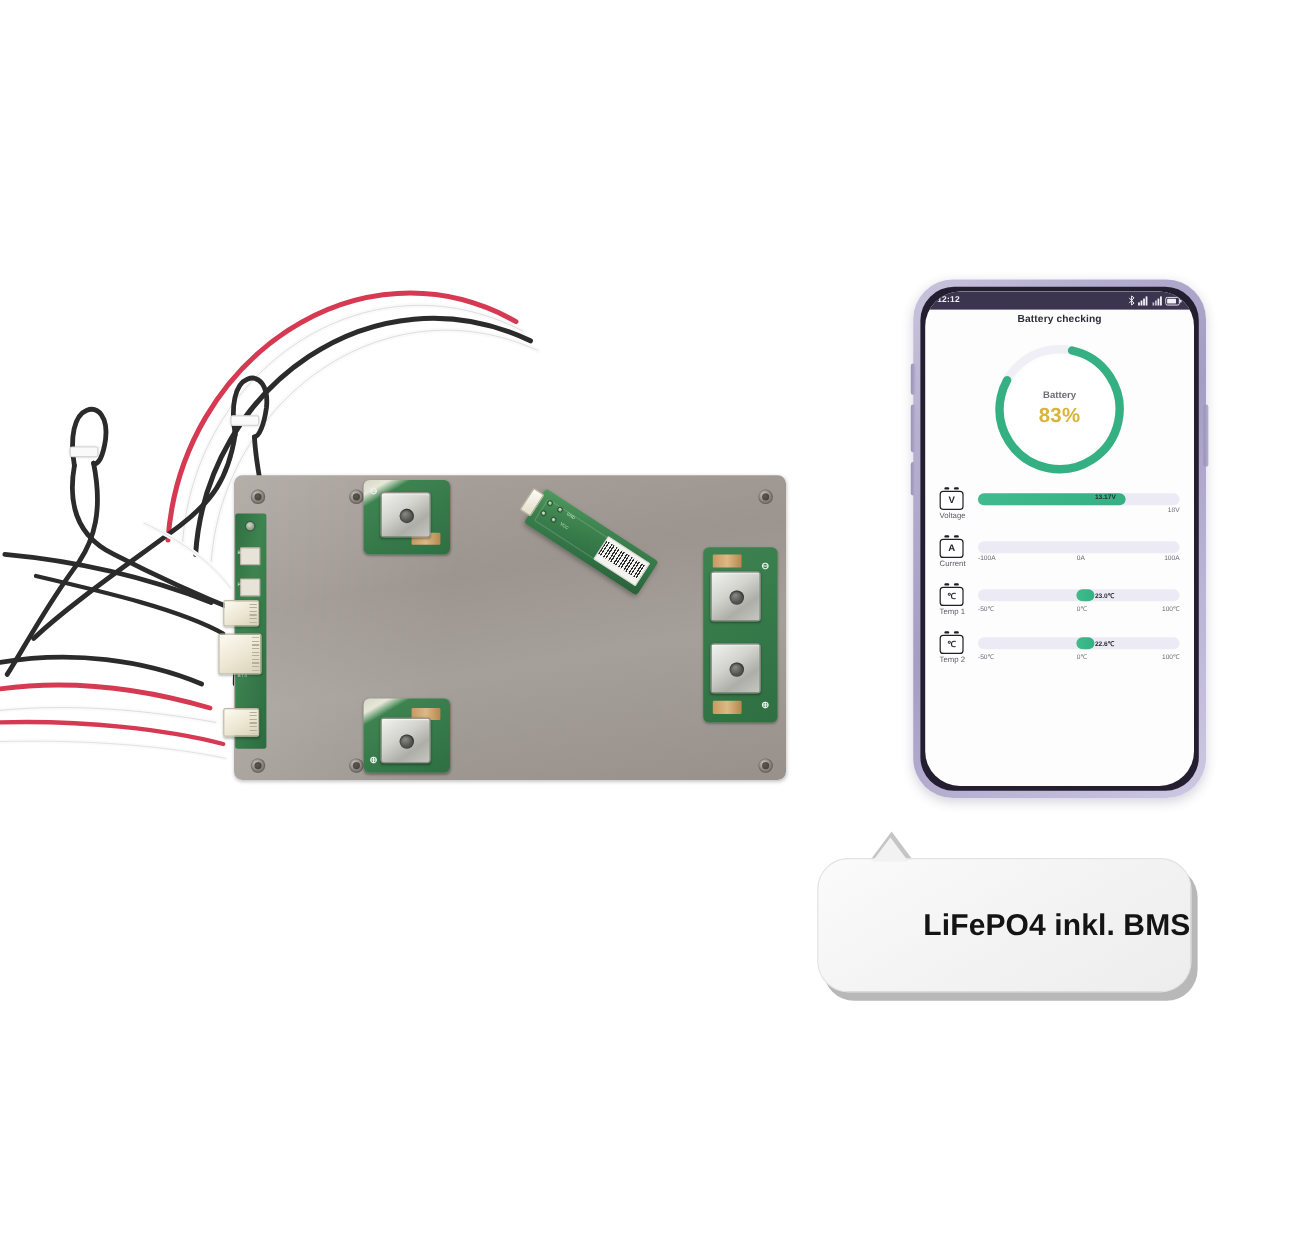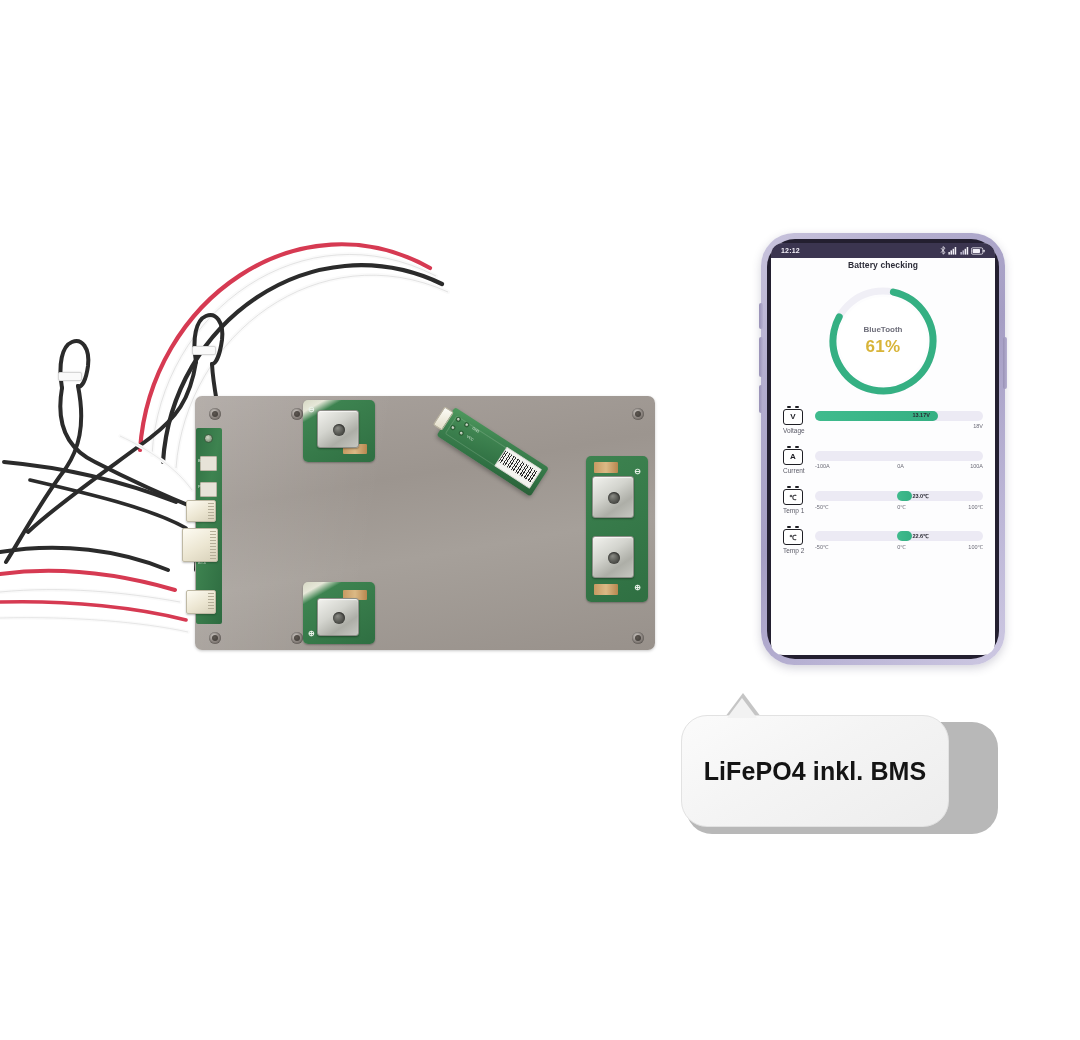--- a/index.html
+++ b/index.html
@@ -155,21 +155,21 @@
     background: linear-gradient(135deg, #c9c4dd 0%, #b4aecf 22%, #a59ec4 48%, #bbb5d6 75%, #cdc8e2 100%);
     border-radius: 33px;
     box-shadow: 0 3px 10px rgba(60,55,90,0.22);
   }
   .phone-inner {
     position: absolute; left: 6px; top: 6px; right: 6px; bottom: 6px;
     background: #231f30; border-radius: 28px;
   }
   .phone-screen {
     position: absolute; left: 4px; top: 4px; right: 4px; bottom: 4px;
-    background: #fdfdfe; border-radius: 12px; overflow: hidden;
+    background: #fdfdfe; border-radius: 29px; overflow: hidden;
   }
   .side-btn {
     position: absolute; border-radius: 3px;
     background: linear-gradient(to right, #9891b6, #b6b0d0);
   }
   .side-btn.left { left: -2px; width: 4px; }
   .side-btn.right { right: -2px; width: 4px; }
 
   .status-bar {
     position: absolute; left: 0; top: 0; width: 100%; height: 15px;
@@ -243,25 +243,25 @@
   }
   .sc-l { left: 0; } .sc-m { left: 49%; } .sc-r { right: 0; }
 
   
   #callout { position: absolute; left: 681px; top: 715px; width: 320px; height: 122px; }
   .bubble-shadow {
     position: absolute; left: 5px; top: 7px; width: 312px; height: 112px;
     background: #b8b8b8; border-radius: 26px; filter: blur(0.6px);
   }
   .bubble-body {
-    position: absolute; left: 0; top: 0; width: 268px; height: 112px;
+    position: absolute; left: 0; top: 0; width: 312px; height: 112px;
     background: linear-gradient(150deg, #fbfbfb 0%, #f4f4f4 45%, #ededed 100%);
     border-radius: 26px;
     border: 1px solid #e2e2e2;
-    display: flex; align-items: center; justify-content: center;
+    display: flex; align-items: center; justify-content: flex-end;
   }
   .bubble-text {
     text-align: center; font-size: 25px; font-weight: bold;
     color: #141414; line-height: 1.22; letter-spacing: .1px;
   }
   .bubble-tail {
     position: absolute; left: 44px; top: -22px;
     width: 0; height: 0;
     border-left: 18px solid transparent;
     border-right: 18px solid transparent;
@@ -442,22 +442,22 @@
 
         <div class="app-title">Battery checking</div>
 
         <div class="gauge-wrap">
           <svg width="124" height="124" viewBox="0 0 124 124">
             <circle cx="62" cy="62" r="50" fill="none" stroke="#f0eff6" stroke-width="7"></circle>
             <circle cx="62" cy="62" r="50" fill="none" stroke="#35b083" stroke-width="7" stroke-linecap="round" stroke-dasharray="250 64" transform="rotate(-78 62 62)"></circle>
             <circle cx="62" cy="62" r="44" fill="#ffffff"></circle>
           </svg>
           <div class="gauge-center">
-            <div class="gauge-label">BlueTooth</div>
-            <div class="gauge-value">61%</div>
+            <div class="gauge-label">Battery</div>
+            <div class="gauge-value">83%</div>
           </div>
         </div>
 
         <div class="metrics">
 
           <div class="metric-row">
             <div class="metric-icon-box">
               <div class="batt-icon">
                 <span class="batt-glyph">V</span>
               </div>

